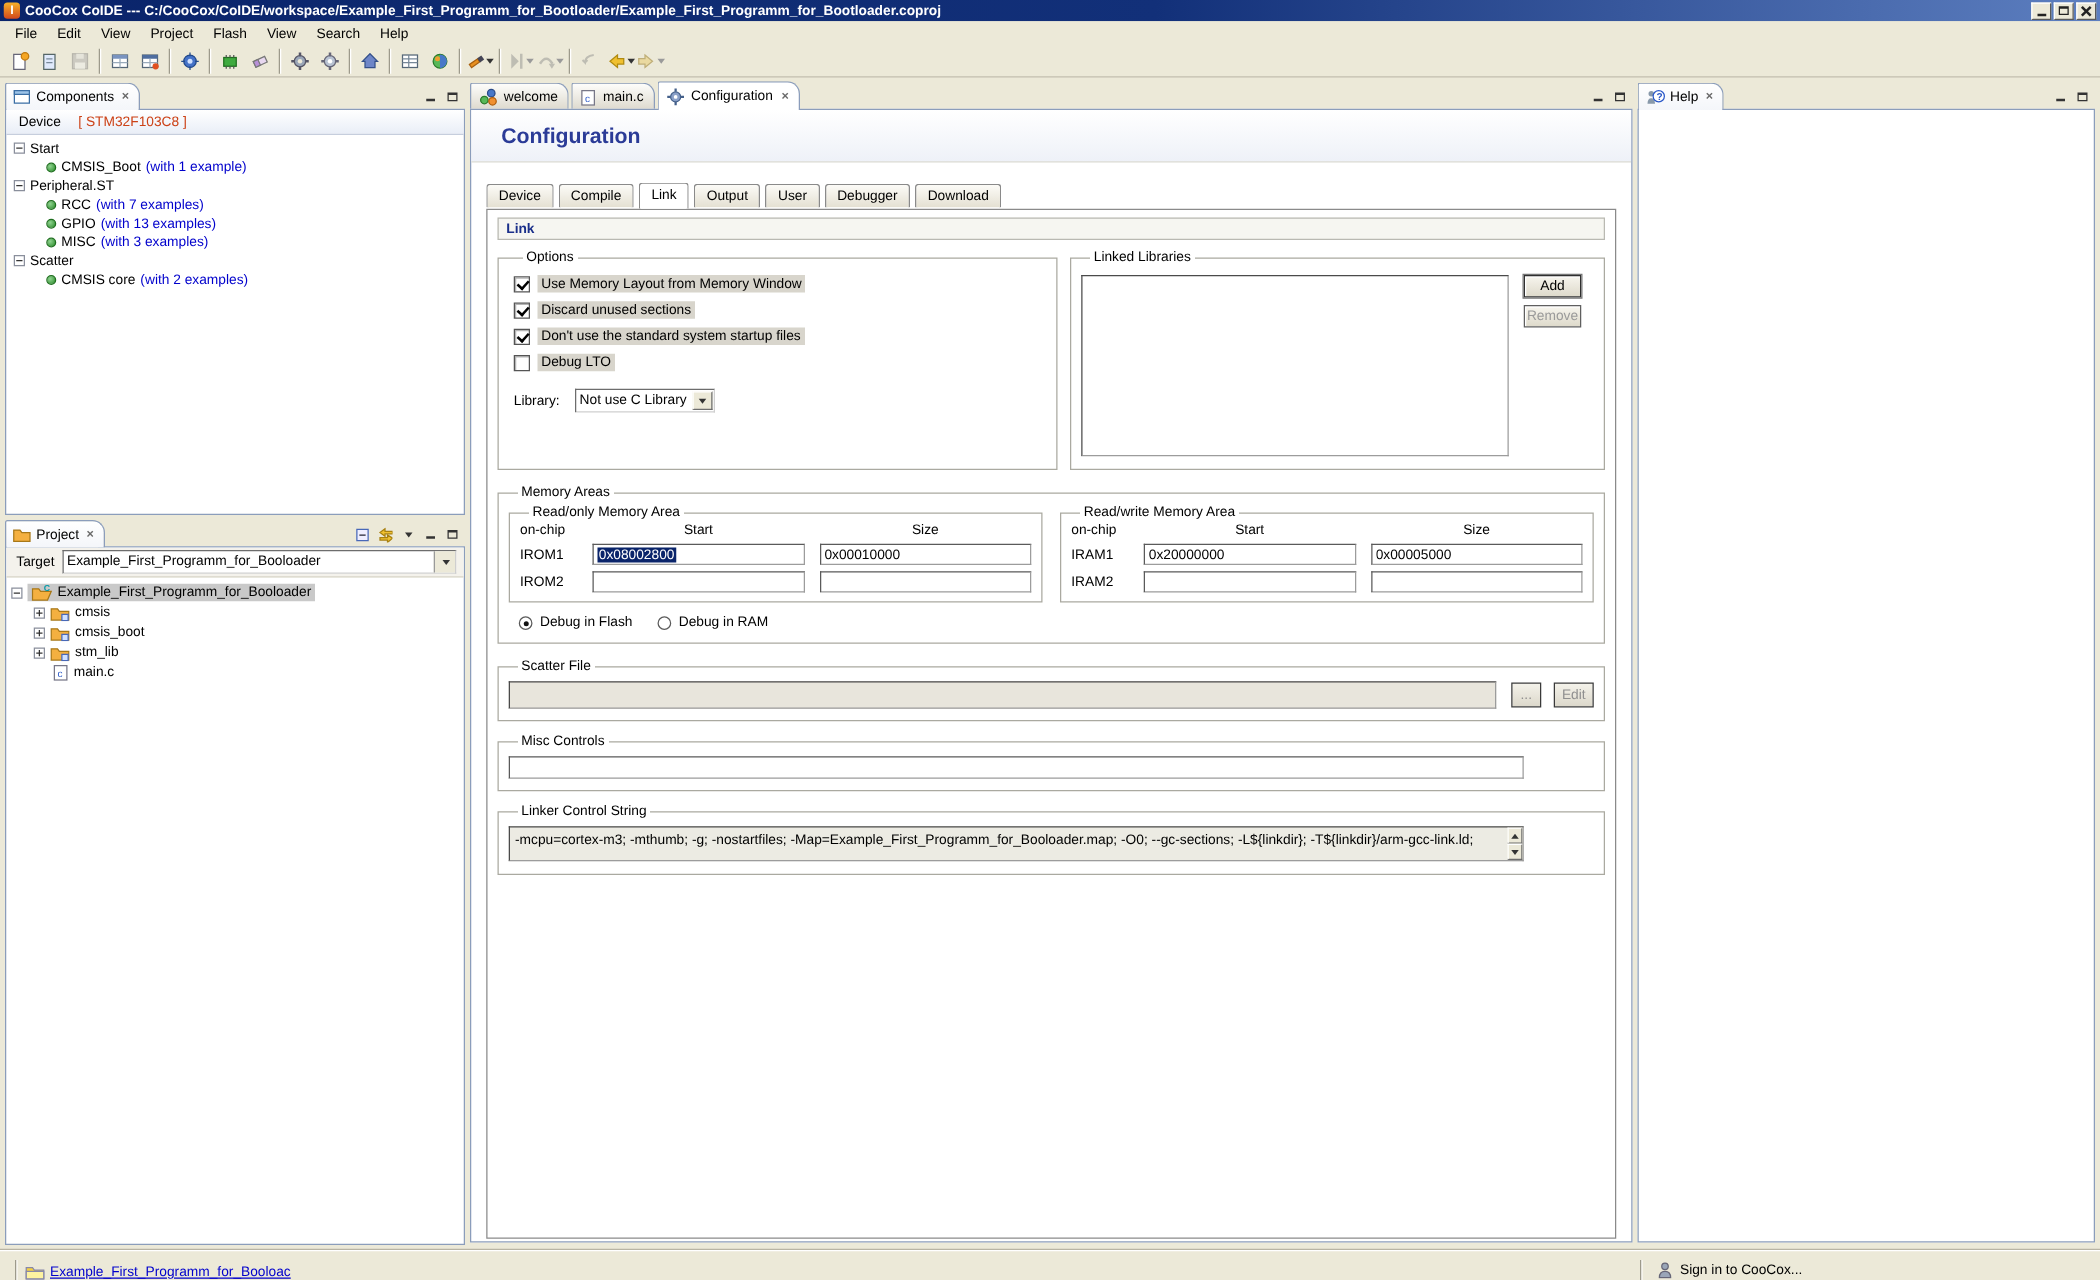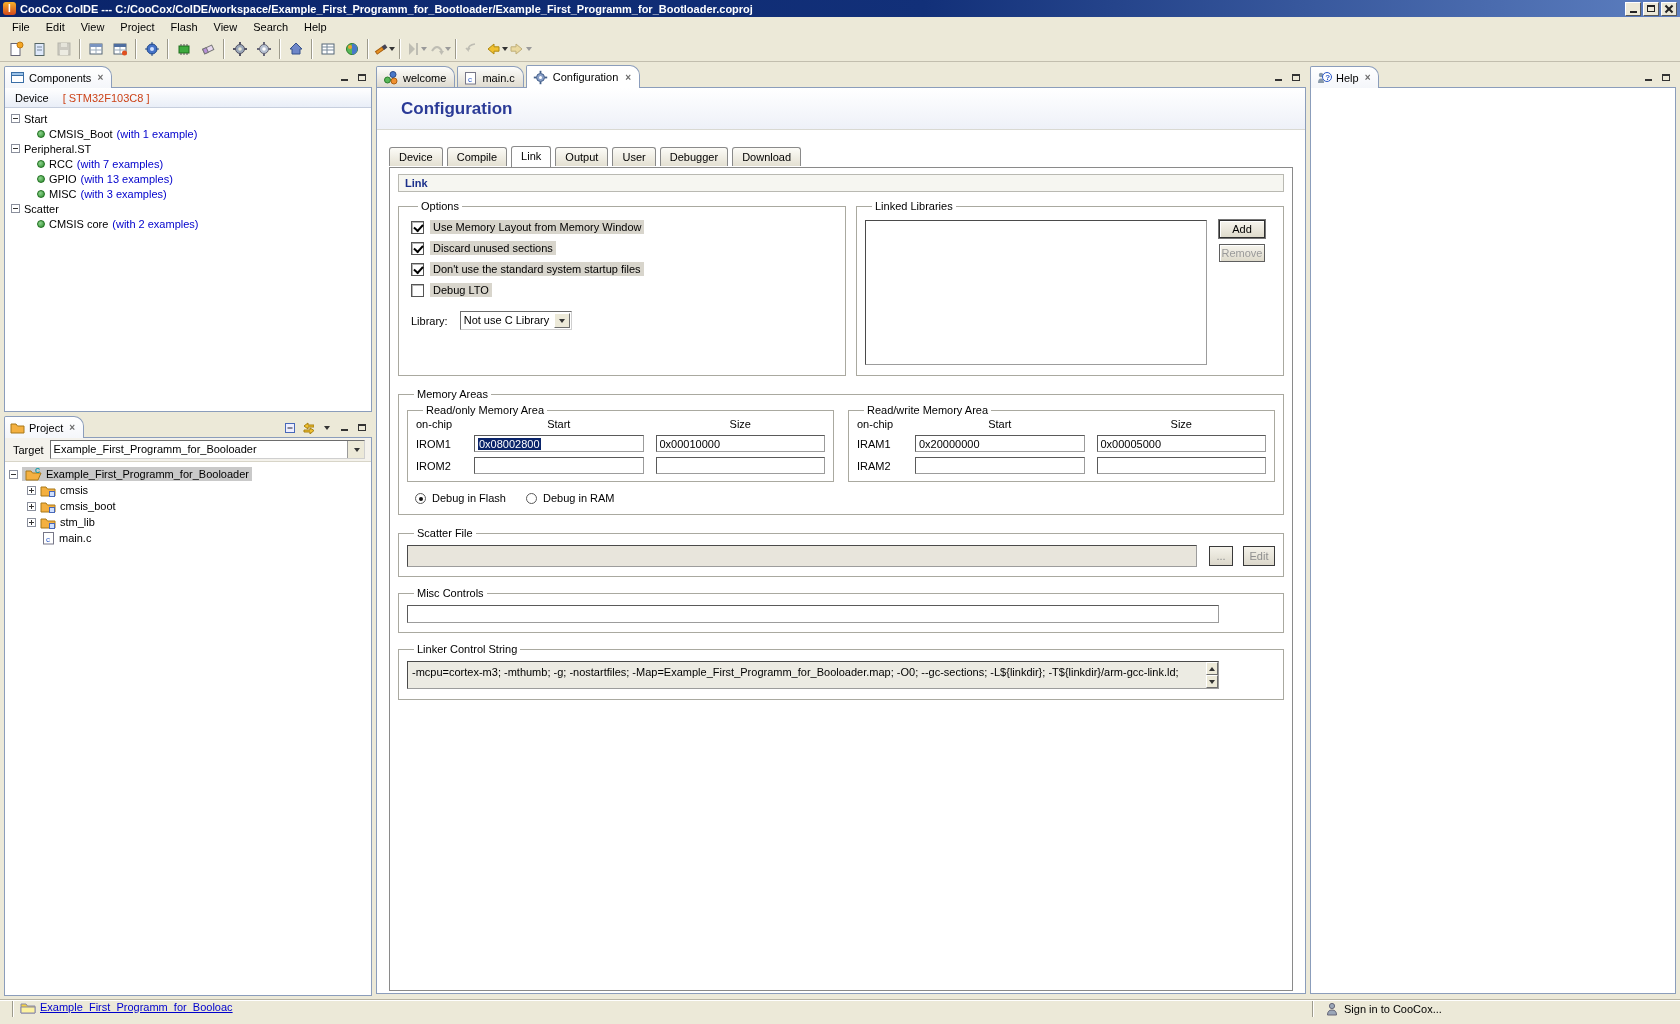--- a/index.html
+++ b/index.html
@@ -128,21 +128,21 @@
   .fs-linker{margin-top:10px;padding:6px 8px 10px}
   .linkerbox{width:calc(100% - 56px);height:28px;background:#ecebe3;border:1px solid;border-color:#4a4a4a #9c9c9c #9c9c9c #4a4a4a;
     position:relative;padding:4px 16px 0 4px;white-space:nowrap;overflow:hidden}
   .spinner{position:absolute;right:0;top:0;bottom:0;width:12px;display:flex;flex-direction:column}
   .spbtn{flex:1;background:#ece9d8;border:1px solid;border-color:#fff #6d6d6d #6d6d6d #fff;display:flex;align-items:center;justify-content:center}
   .tri-up{width:0;height:0;border-left:3px solid transparent;border-right:3px solid transparent;border-bottom:4px solid #333}
   .tri-dn{width:0;height:0;border-left:3px solid transparent;border-right:3px solid transparent;border-top:4px solid #333}
 
   
   #statusbar{position:absolute;left:0;right:0;bottom:0;height:24px;background:#ece9d8;border-top:1px solid #fff;
-    box-shadow:0 -1px 0 #b8b4a4;display:flex;align-items:flex-start;padding:0 6px}
+    box-shadow:0 -1px 0 #b8b4a4;display:flex;align-items:flex-end;padding:0 6px}
   .ssep{width:2px;height:16px;border-left:1px solid #9d9a8b;border-right:1px solid #fff;margin:0 6px}
   .slink{color:#0000cc;text-decoration:underline;margin-left:4px}
   .status-right{width:368px;display:flex;align-items:center;gap:6px}
 </style>
 </head>
 <body>
 
 <div id="titlebar">
   <div class="app-icon">I</div>
   <div class="ttl">CooCox CoIDE --- C:/CooCox/CoIDE/workspace/Example_First_Programm_for_Bootloader/Example_First_Programm_for_Bootloader.coproj</div>

